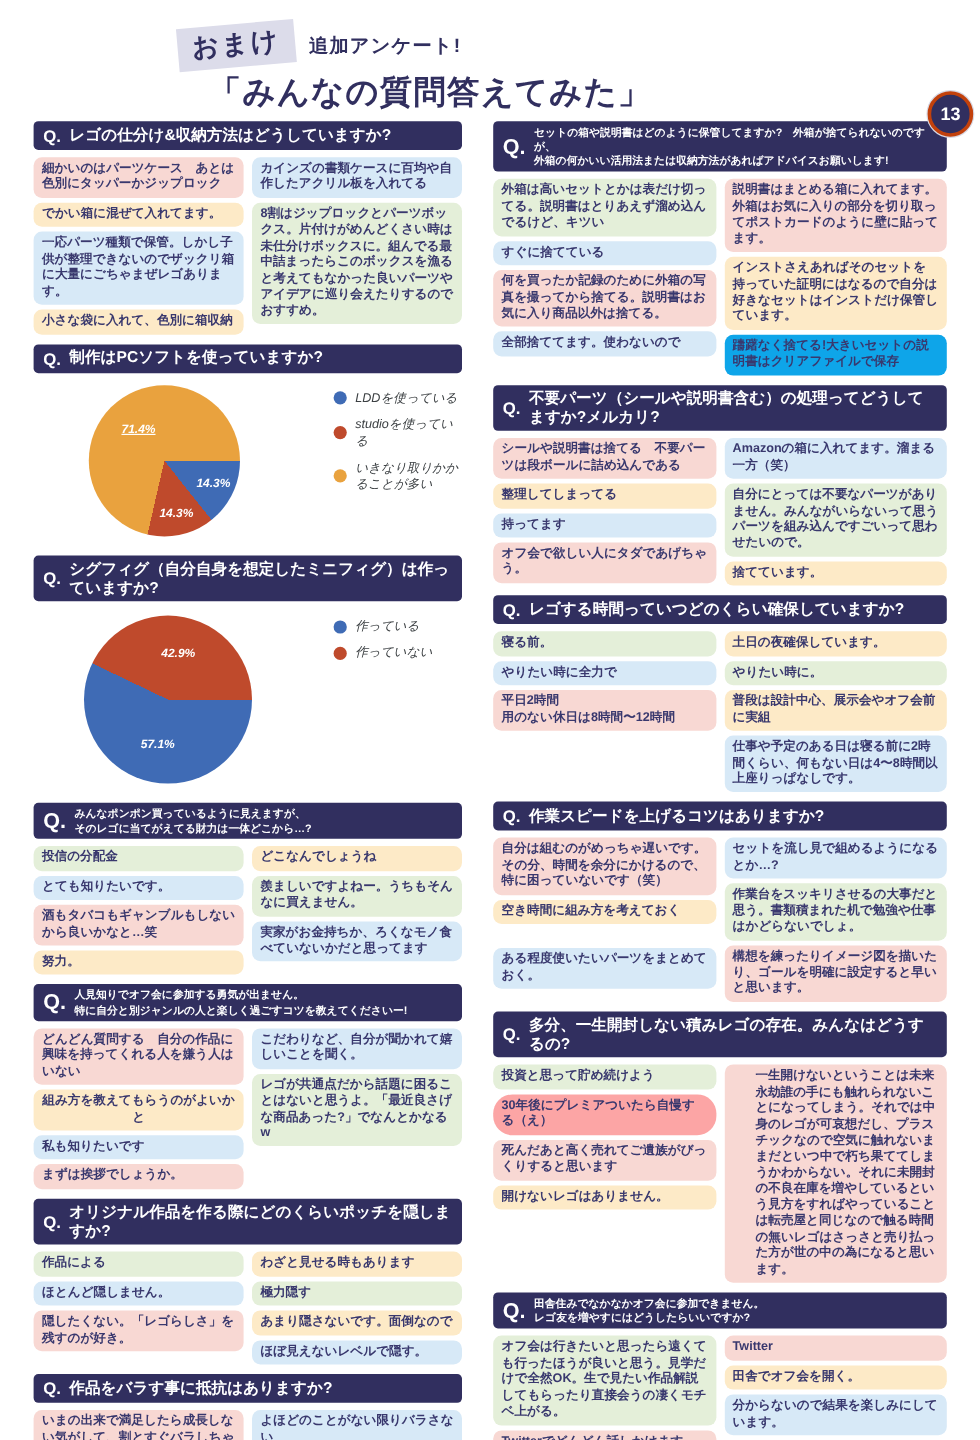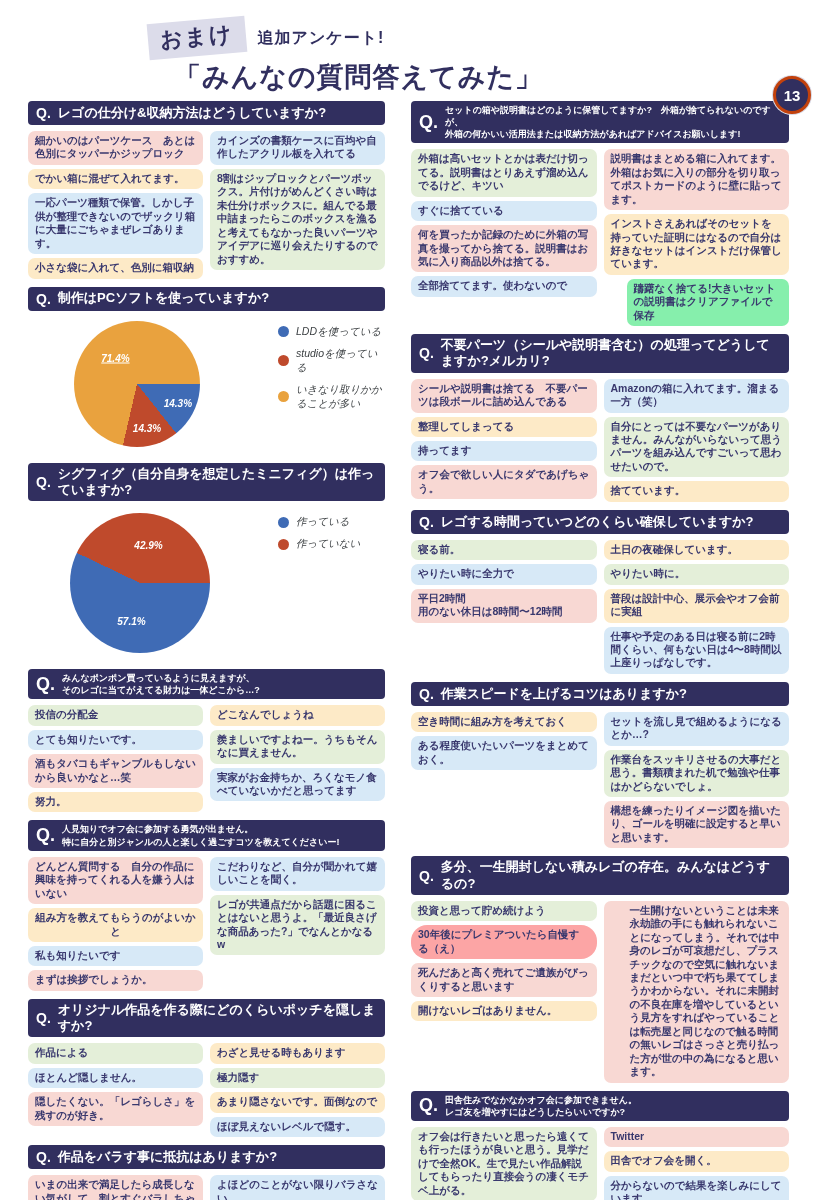--- a/index.html
+++ b/index.html
@@ -212,21 +212,21 @@
             <div class="answer-cols">
               <div class="acol">
                 <div class="abox" style="background: rgb(228, 239, 217);">外箱は高いセットとかは表だけ切ってる。説明書はとりあえず溜め込んでるけど、キツい</div>
                 <div class="abox" style="background: rgb(215, 233, 247);">すぐに捨てている</div>
                 <div class="abox" style="background: rgb(248, 216, 211);">何を買ったか記録のために外箱の写真を撮ってから捨てる。説明書はお気に入り商品以外は捨てる。</div>
                 <div class="abox" style="background: rgb(215, 233, 247);">全部捨ててます。使わないので</div>
               </div>
               <div class="acol">
                 <div class="abox" style="background: rgb(248, 216, 211);">説明書はまとめる箱に入れてます。外箱はお気に入りの部分を切り取ってポストカードのように壁に貼ってます。</div>
                 <div class="abox" style="background: rgb(253, 234, 199);">インストさえあればそのセットを持っていた証明にはなるので自分は好きなセットはインストだけ保管しています。</div>
-                <div class="abox" style="background: #86efac; margin-left: 23px;">躊躇なく捨てる!大きいセットの説明書はクリアファイルで保存</div>
+                <div class="abox" style="background: #0ea5e9;">躊躇なく捨てる!大きいセットの説明書はクリアファイルで保存</div>
               </div>
             </div>
           </div>
           <div class="section">
             <div class="qheader">
               <span class="qmark">Q.</span>
               <span class="qtext">不要パーツ（シールや説明書含む）の処理ってどうしてますか?メルカリ?</span>
             </div>
             <div class="answer-cols">
               <div class="acol">
@@ -262,22 +262,23 @@
               </div>
             </div>
           </div>
           <div class="section">
             <div class="qheader">
               <span class="qmark">Q.</span>
               <span class="qtext">作業スピードを上げるコツはありますか?</span>
             </div>
             <div class="answer-cols">
               <div class="acol">
+                <div class="abox" style="background: rgb(248, 216, 211);">自分は組むのがめっちゃ遅いです。その分、時間を余分にかけるので、特に困っていないです（笑）</div>
                 <div class="abox" style="background: rgb(253, 234, 199);">空き時間に組み方を考えておく</div>
-                <div class="abox" style="background: rgb(215, 233, 247);">ある程度使いたいパーツをまとめておく。</div>
+                <div class="abox" style="background: rgb(215, 233, 247); margin-top: 16px;">ある程度使いたいパーツをまとめておく。</div>
               </div>
               <div class="acol">
                 <div class="abox" style="background: rgb(215, 233, 247);">セットを流し見で組めるようになるとか…?</div>
                 <div class="abox" style="background: rgb(228, 239, 217);">作業台をスッキリさせるの大事だと思う。書類積まれた机で勉強や仕事はかどらないでしょ。</div>
                 <div class="abox" style="background: rgb(248, 216, 211);">構想を練ったりイメージ図を描いたり、ゴールを明確に設定すると早いと思います。</div>
               </div>
             </div>
           </div>
           <div class="section">
             <div class="qheader">

